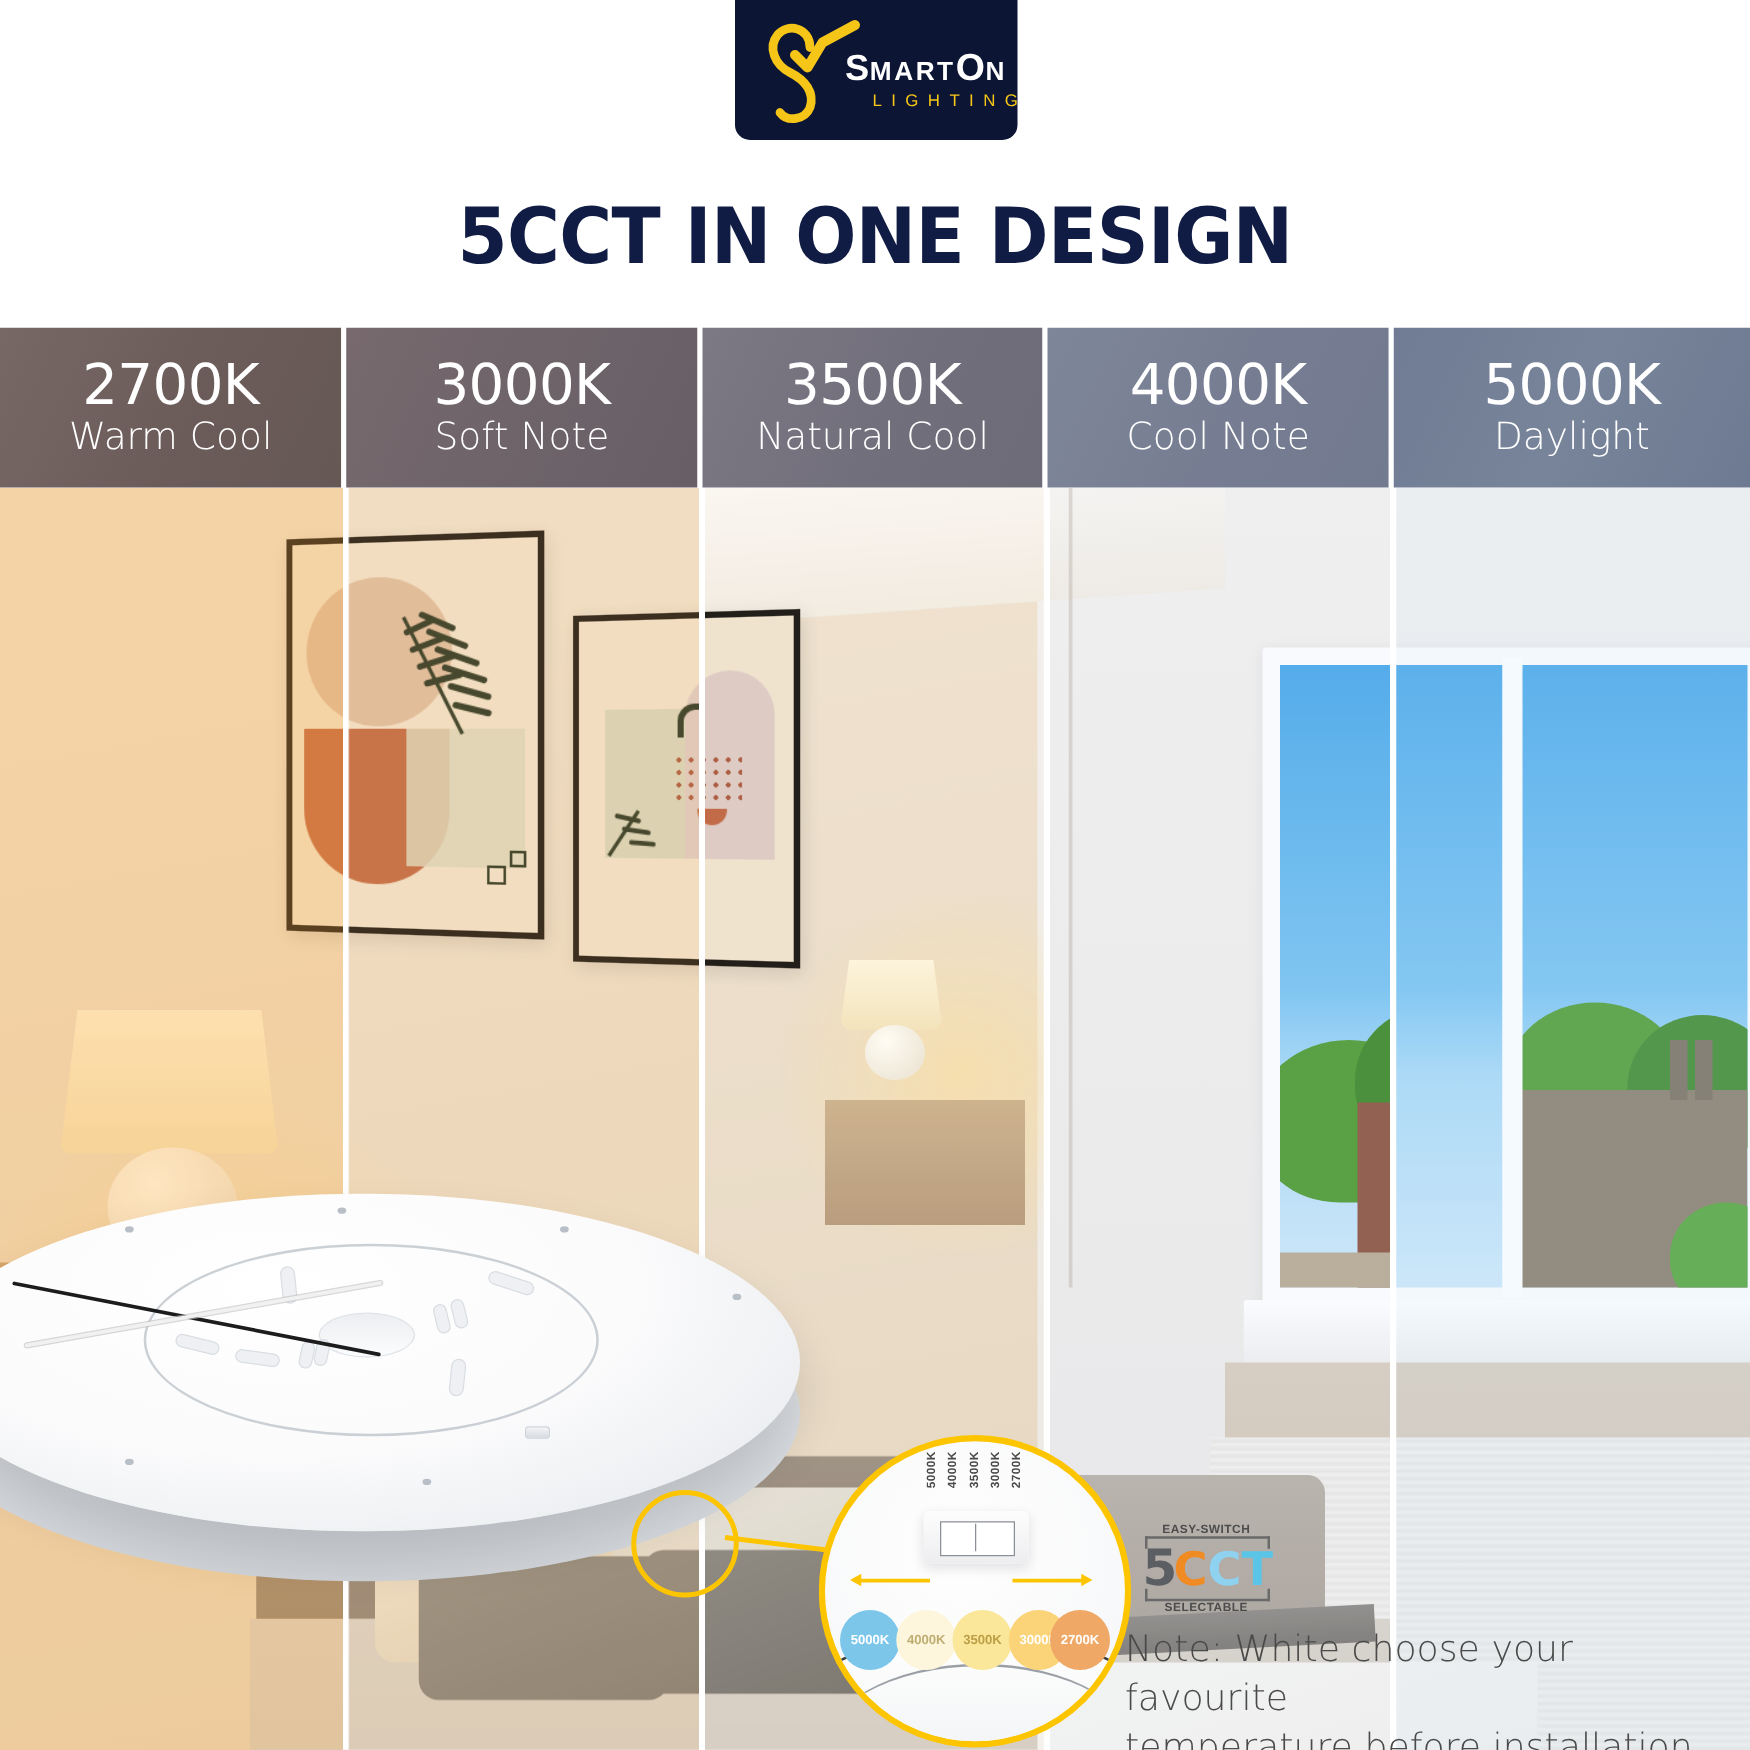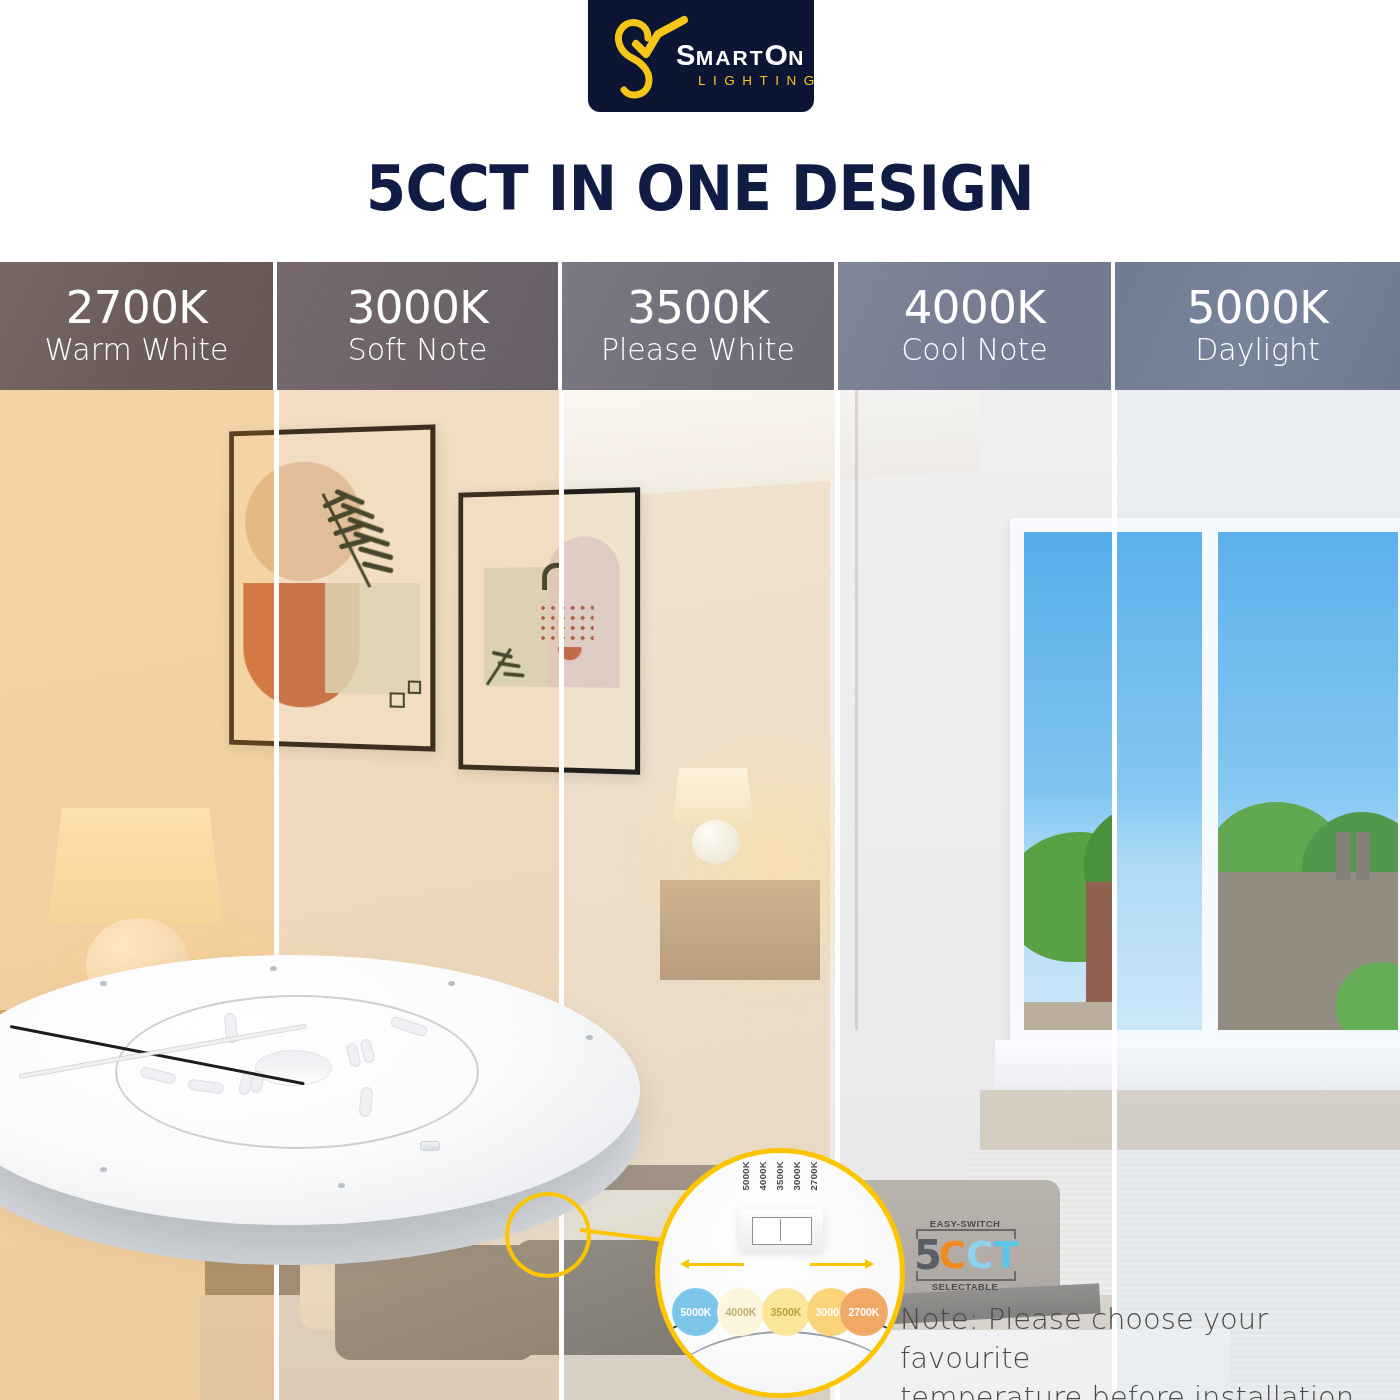--- a/index.html
+++ b/index.html
@@ -411,21 +411,21 @@
     <span class="bblk" style="background:#e03a2f;"></span>
     <span class="bC" style="color:#ef8b22;">C</span>
     <span class="bC" style="color:#8ed2f0;">C</span>
     <span class="bT" style="color:#5bc5e8;">T</span>
     <span class="bblk" style="background:#2f8fd6;width:9px;height:36px;"></span>
   </div>
   <div class="badge-bot">SELECTABLE</div>
 </div>
 
 <div class="note">
-  <div>Note: Please choose your favourite</div>
+  <div>Note: White choose your favourite</div>
   <div>temperature before installation</div>
 </div>
 
 <div class="header">
   <div class="logo-box">
     <div class="logo-inner">
       <svg class="logo-svg" width="226" height="112" viewBox="0 0 226 112">
         <path d="M60 38 C60 22, 42 18, 34 28 C26 38, 32 52, 44 58 C56 64, 64 74, 60 86 C56 96, 42 98, 36 90" fill="none" stroke="#f5c518" stroke-width="7" stroke-linecap="round"></path>
         <path d="M48 44 L58 54 L70 34 L96 20" fill="none" stroke="#f5c518" stroke-width="8" stroke-linecap="round" stroke-linejoin="round"></path>
       </svg>
@@ -434,29 +434,29 @@
       <span>S</span><span class="sm">MART</span><span class="bigo">O</span><span class="nn">N</span>
     </div>
     <div class="logo-lighting">LIGHTING</div>
   </div>
   <div class="headline">5CCT IN ONE DESIGN</div>
 </div>
 
 <div class="band">
   <div class="band-cell" style="width:277px;background:linear-gradient(115deg,#776865 0%,#6b5c59 55%,#665855 100%);">
     <div class="band-k">2700K</div>
-    <div class="band-name">Warm White</div>
+    <div class="band-name">Warm Cool</div>
   </div>
   <div class="band-cell" style="width:285px;background:linear-gradient(115deg,#77696e 0%,#6d6369 55%,#685e66 100%);">
     <div class="band-k">3000K</div>
     <div class="band-name">Soft Note</div>
   </div>
   <div class="band-cell" style="width:276px;background:linear-gradient(115deg,#7c7884 0%,#726f7c 55%,#6e6b79 100%);">
     <div class="band-k">3500K</div>
-    <div class="band-name">Please White</div>
+    <div class="band-name">Natural Cool</div>
   </div>
   <div class="band-cell" style="width:277px;background:linear-gradient(115deg,#7e8699 0%,#767d92 55%,#727a8f 100%);">
     <div class="band-k">4000K</div>
     <div class="band-name">Cool Note</div>
   </div>
   <div class="band-cell" style="width:285px;background:linear-gradient(115deg,#6f7c93 0%,#78849a 50%,#6d7a91 100%);">
     <div class="band-k">5000K</div>
     <div class="band-name">Daylight</div>
   </div>
 </div>

